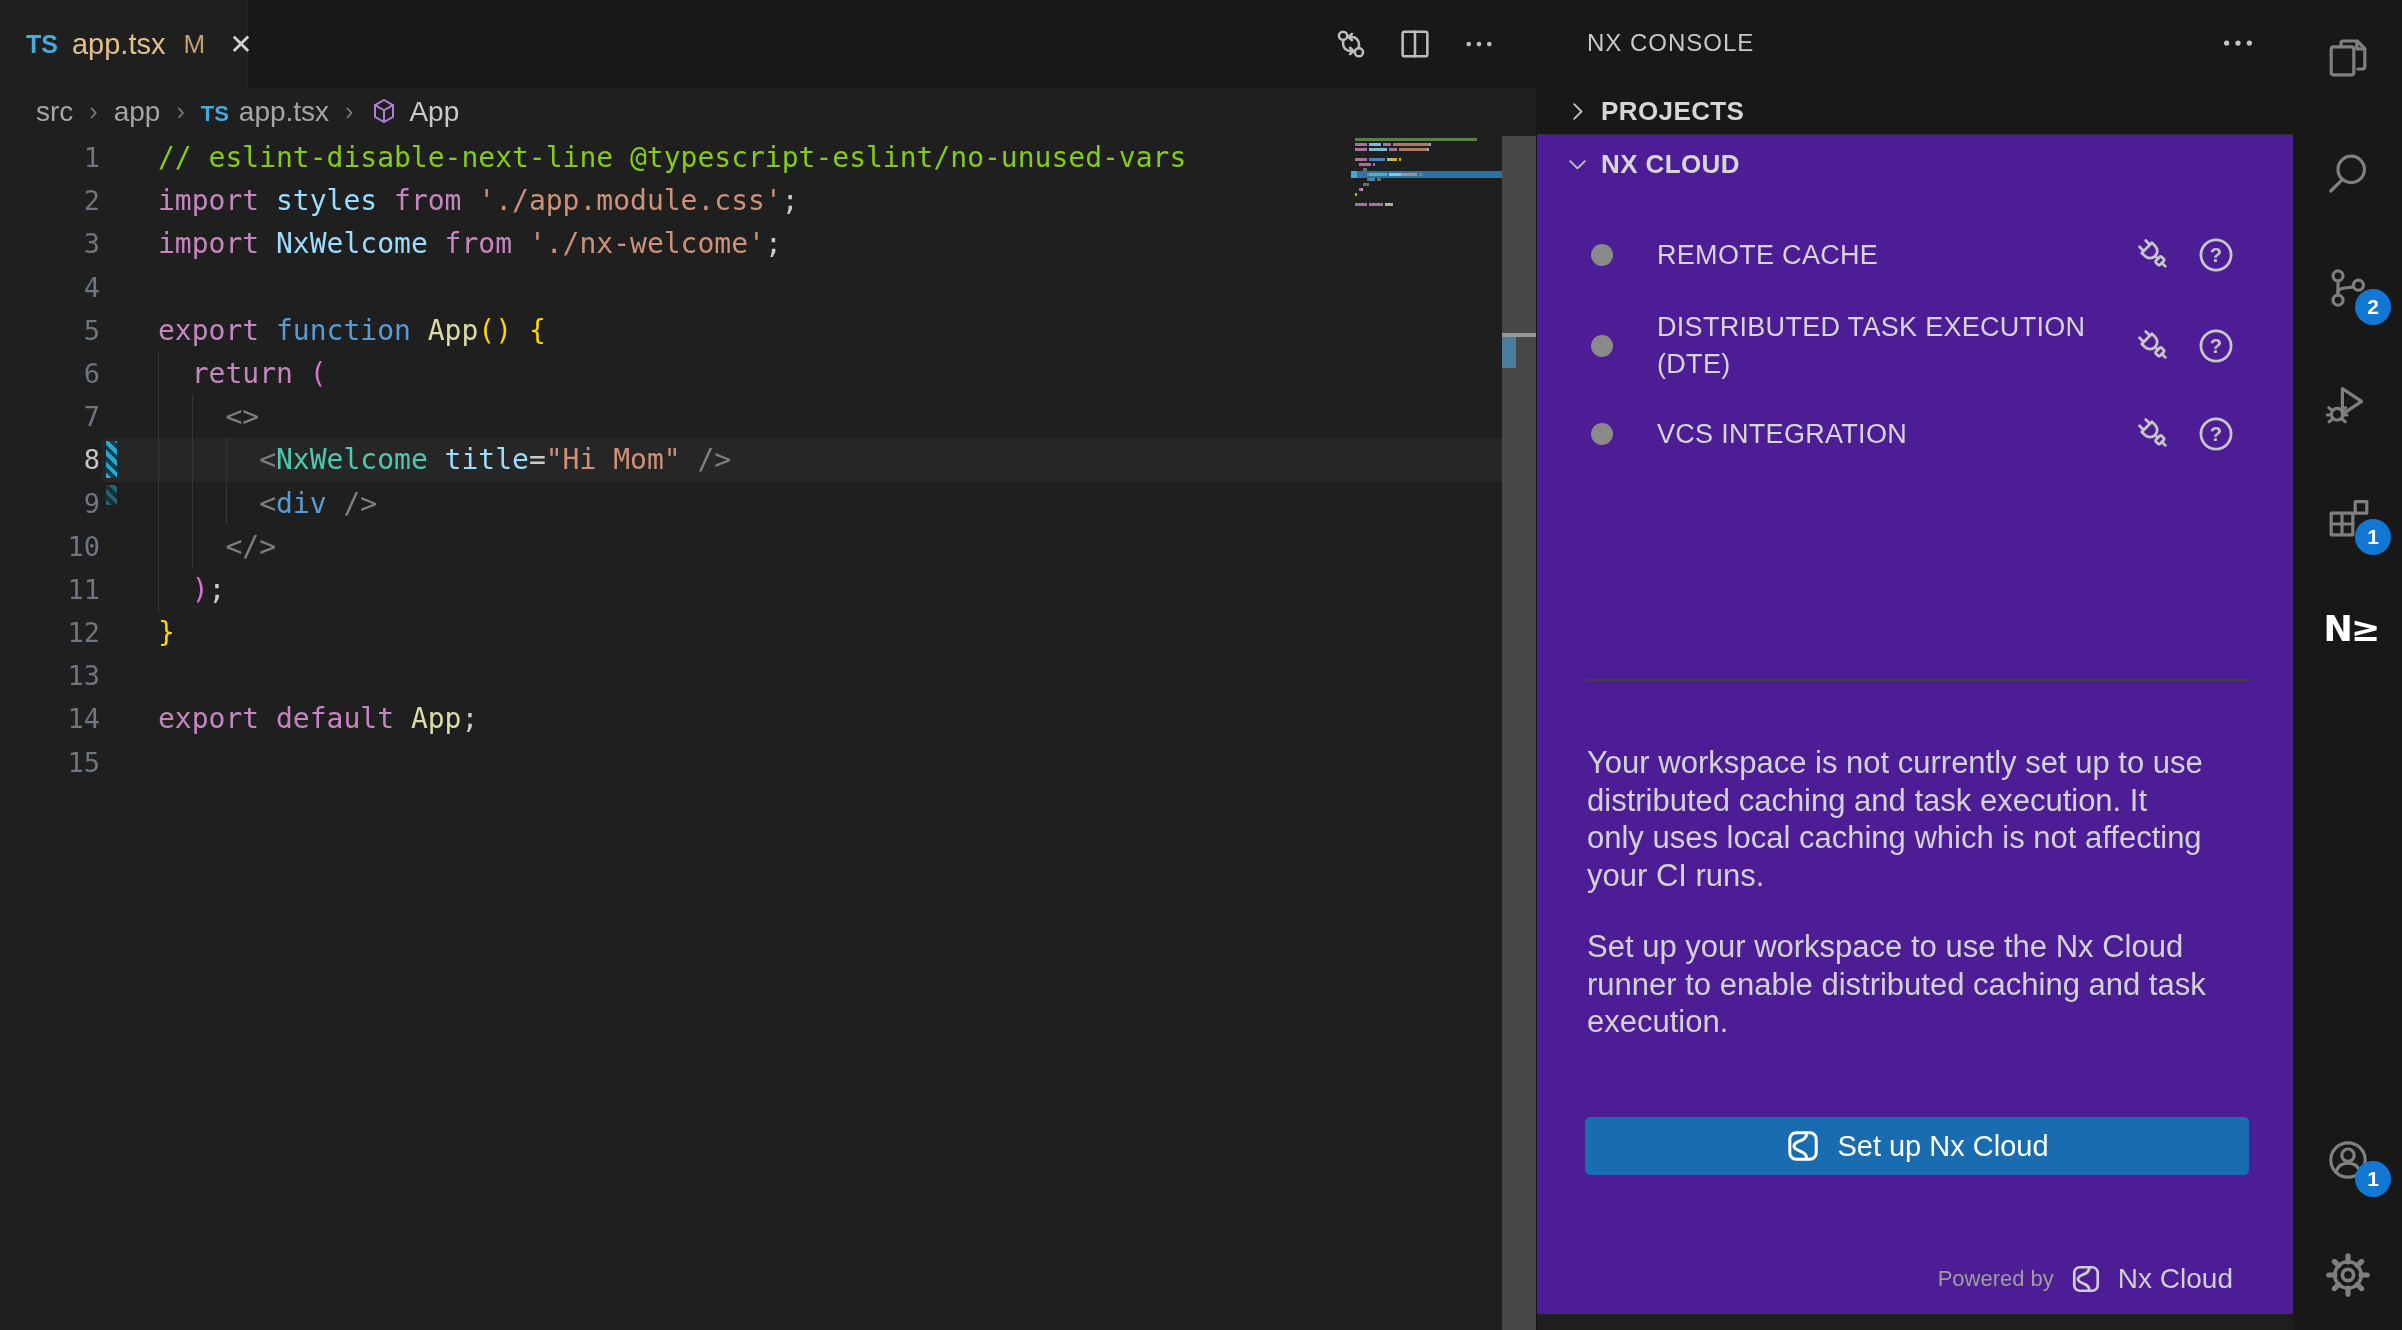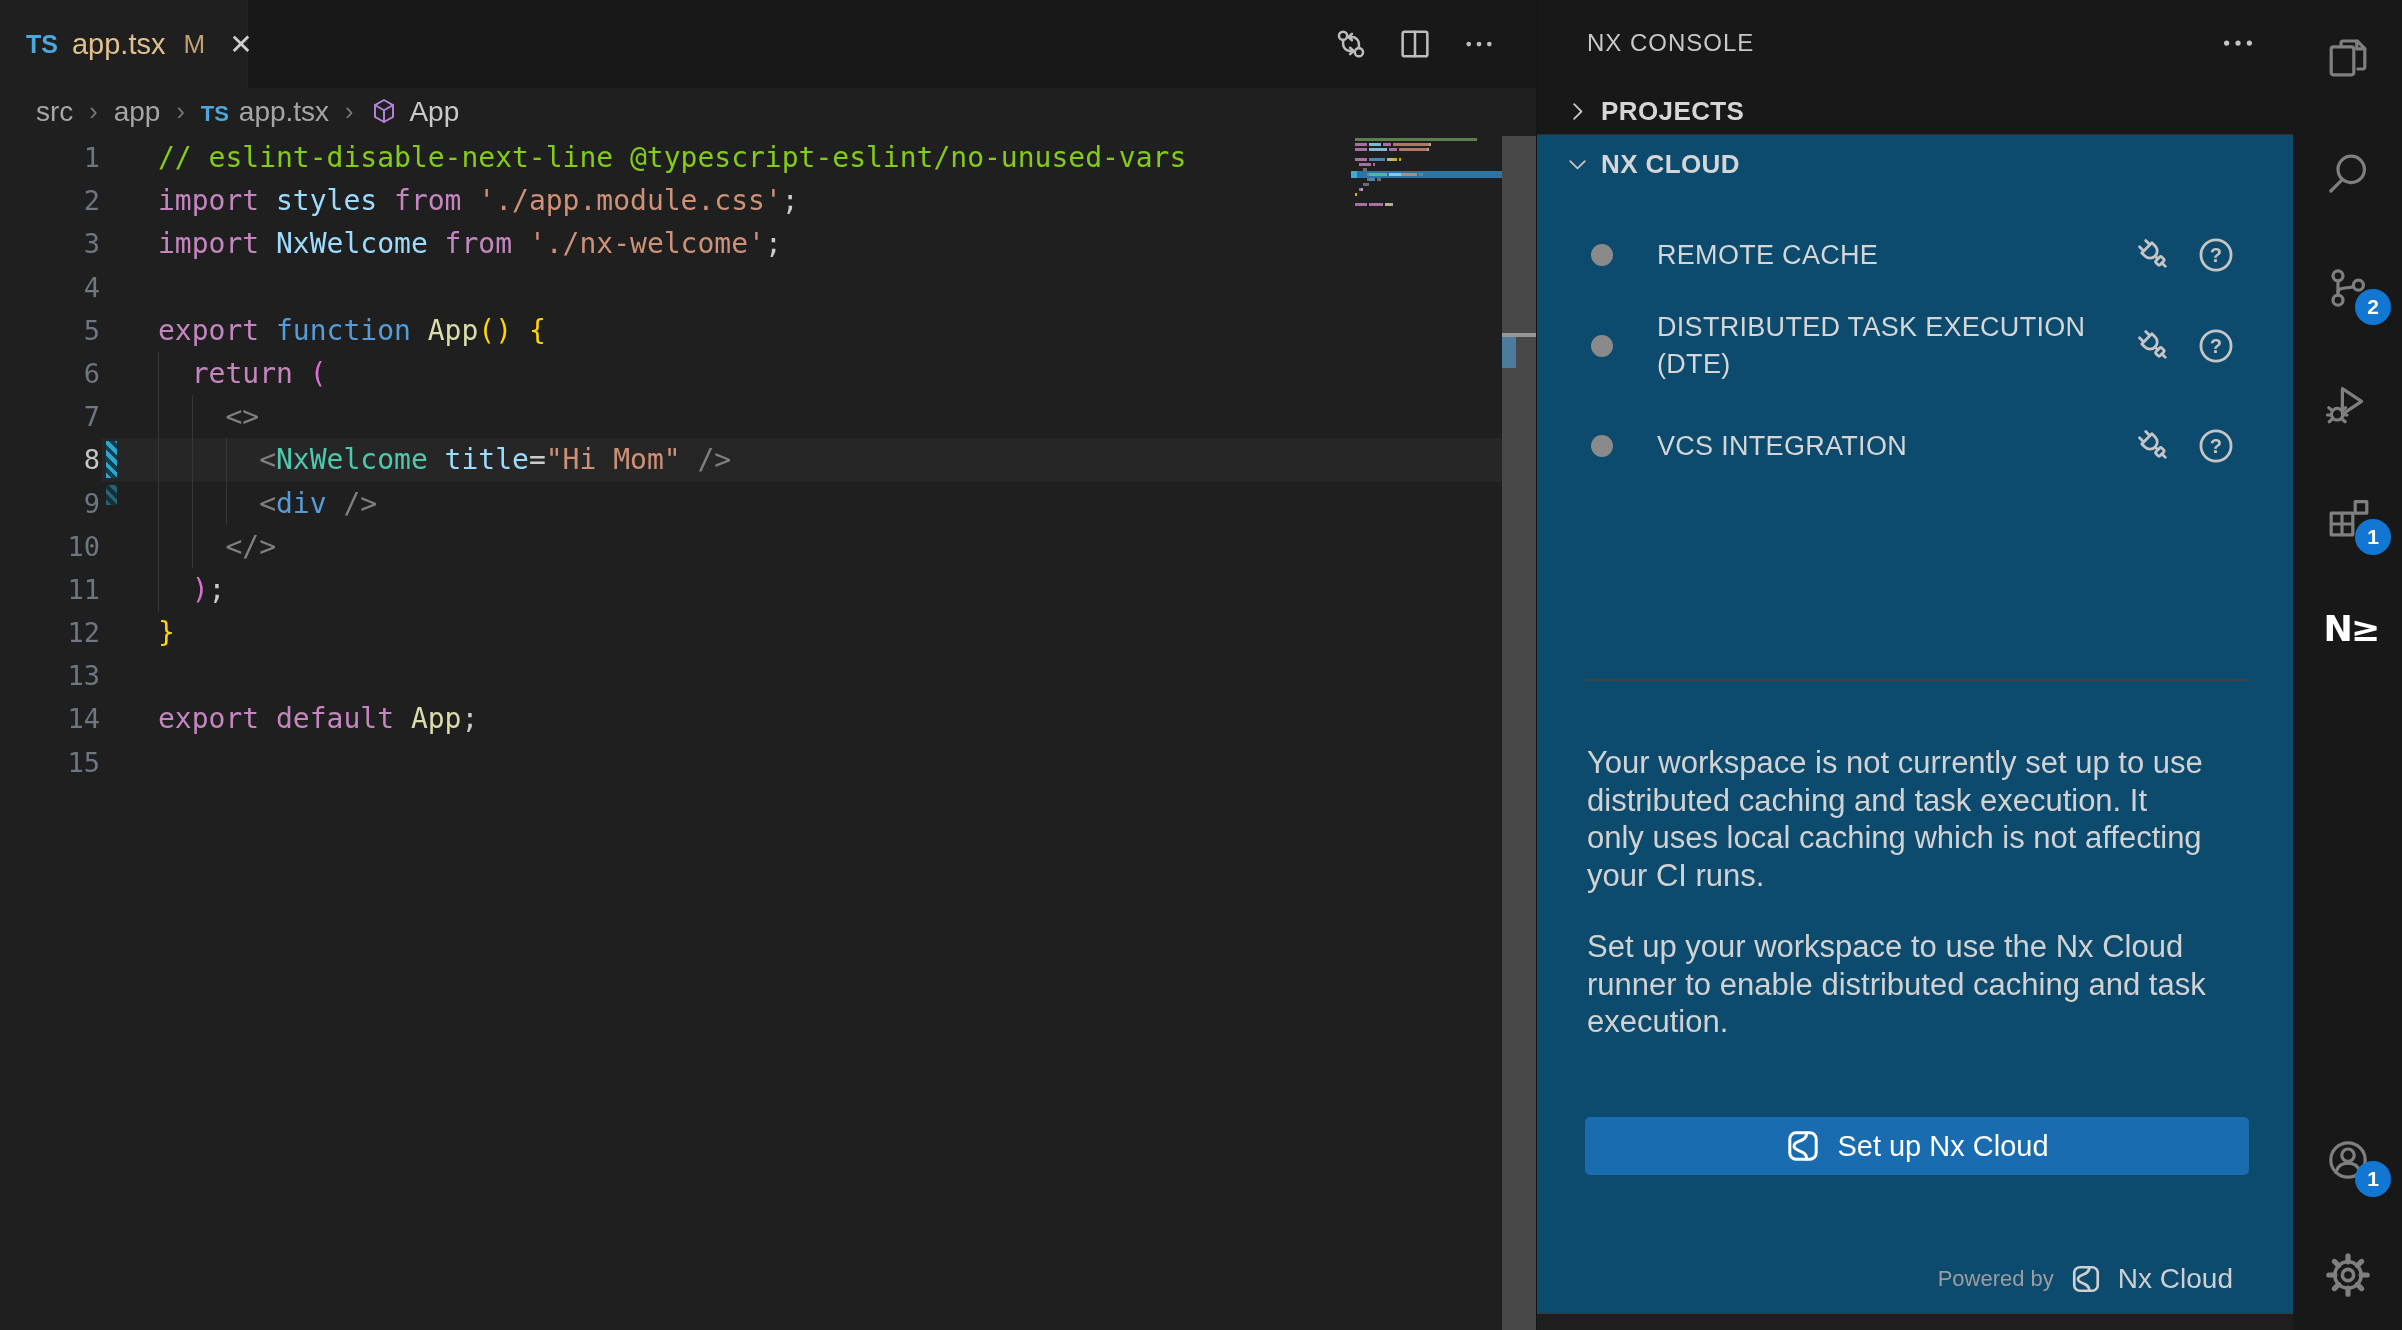--- a/index.html
+++ b/index.html
@@ -59,21 +59,21 @@
 
   
   .panel{position:absolute;left:1536px;top:0;width:757px;height:1330px;background:#181818;border-left:1px solid #141414;box-sizing:border-box;}
   .panel-title-row{position:absolute;top:18px;left:0;right:0;height:50px;display:flex;align-items:center;}
   .panel-title{margin-left:50px;font-size:24px;letter-spacing:1px;color:#c8c8c8;}
   .panel-ellipsis{position:absolute;right:34px;top:4px;width:42px;height:42px;color:#c5c5c5;cursor:pointer;}
   .sect-row{position:absolute;left:13px;right:0;height:47px;display:flex;align-items:center;cursor:pointer;}
   .sect-chevron{width:27px;height:27px;color:#c5c5c5;margin-left:14px;flex:none;}
   .sect-label{margin-left:10px;font-size:26px;font-weight:700;color:#d6d6d6;letter-spacing:.4px;}
   .sect-divider{position:absolute;left:0;right:0;height:1px;background:#2f2f2f;}
-  .nx-body{position:absolute;left:0;right:0;top:135px;bottom:0;background:#0c4a6e;}
+  .nx-body{position:absolute;left:0;right:0;top:135px;bottom:0;background:#4c1d95;}
 
   .feature-row{position:absolute;left:0;right:0;}
   .feat-dot{position:absolute;left:54px;top:50%;margin-top:-11px;width:22px;height:22px;border-radius:50%;background:#8a8a8a;}
   .feat-label{position:absolute;left:120px;top:50%;transform:translateY(-50%);
       font-size:27px;font-weight:400;color:#d6d6d6;line-height:37px;max-width:430px;letter-spacing:.3px;}
   .feat-act{position:absolute;top:50%;margin-top:-21px;width:42px;height:42px;color:#c5c5c5;cursor:pointer;}
   .feat-act.plug{right:118px;}
   .feat-act.help{right:56px;}
 
   .mid-divider{position:absolute;left:48px;width:664px;height:2px;background:#414141;top:544px;}
@@ -299,21 +299,21 @@
                 <path d="M12 13v2.1"></path>
                 <rect x="9.7" y="15.1" width="4.6" height="3.3" rx="1"></rect>
                 <path d="M12 18.4v2.8"></path>
               </g>
             </svg></span>
           <span class="feat-act help"><svg viewBox="0 0 24 24" fill="none" stroke="currentColor" stroke-width="1.6" stroke-linecap="round" stroke-linejoin="round">
               <circle cx="12" cy="12" r="8.6"></circle>
               <text x="12" y="16" text-anchor="middle" font-size="11.5" font-weight="bold" fill="currentColor" stroke="none" font-family="Liberation Sans,sans-serif">?</text>
             </svg></span>
         </div>
-        <div class="feature-row" style="top: 284px; height: 54px;">
+        <div class="feature-row" style="top: 272px; height: 54px;">
           <span class="feat-dot"></span>
           <span class="feat-label">VCS INTEGRATION</span>
           <span class="feat-act plug"><svg viewBox="0 0 24 24" fill="none" stroke="currentColor" stroke-width="1.6" stroke-linecap="round" stroke-linejoin="round">
               <g transform="rotate(-45 12 12)">
                 <path d="M9.5 2.8v3.2M14.5 2.8v3.2"></path>
                 <path d="M7.9 6.2h8.2v2.6a4.1 4.1 0 0 1-8.2 0z"></path>
                 <path d="M12 13v2.1"></path>
                 <rect x="9.7" y="15.1" width="4.6" height="3.3" rx="1"></rect>
                 <path d="M12 18.4v2.8"></path>
               </g>

